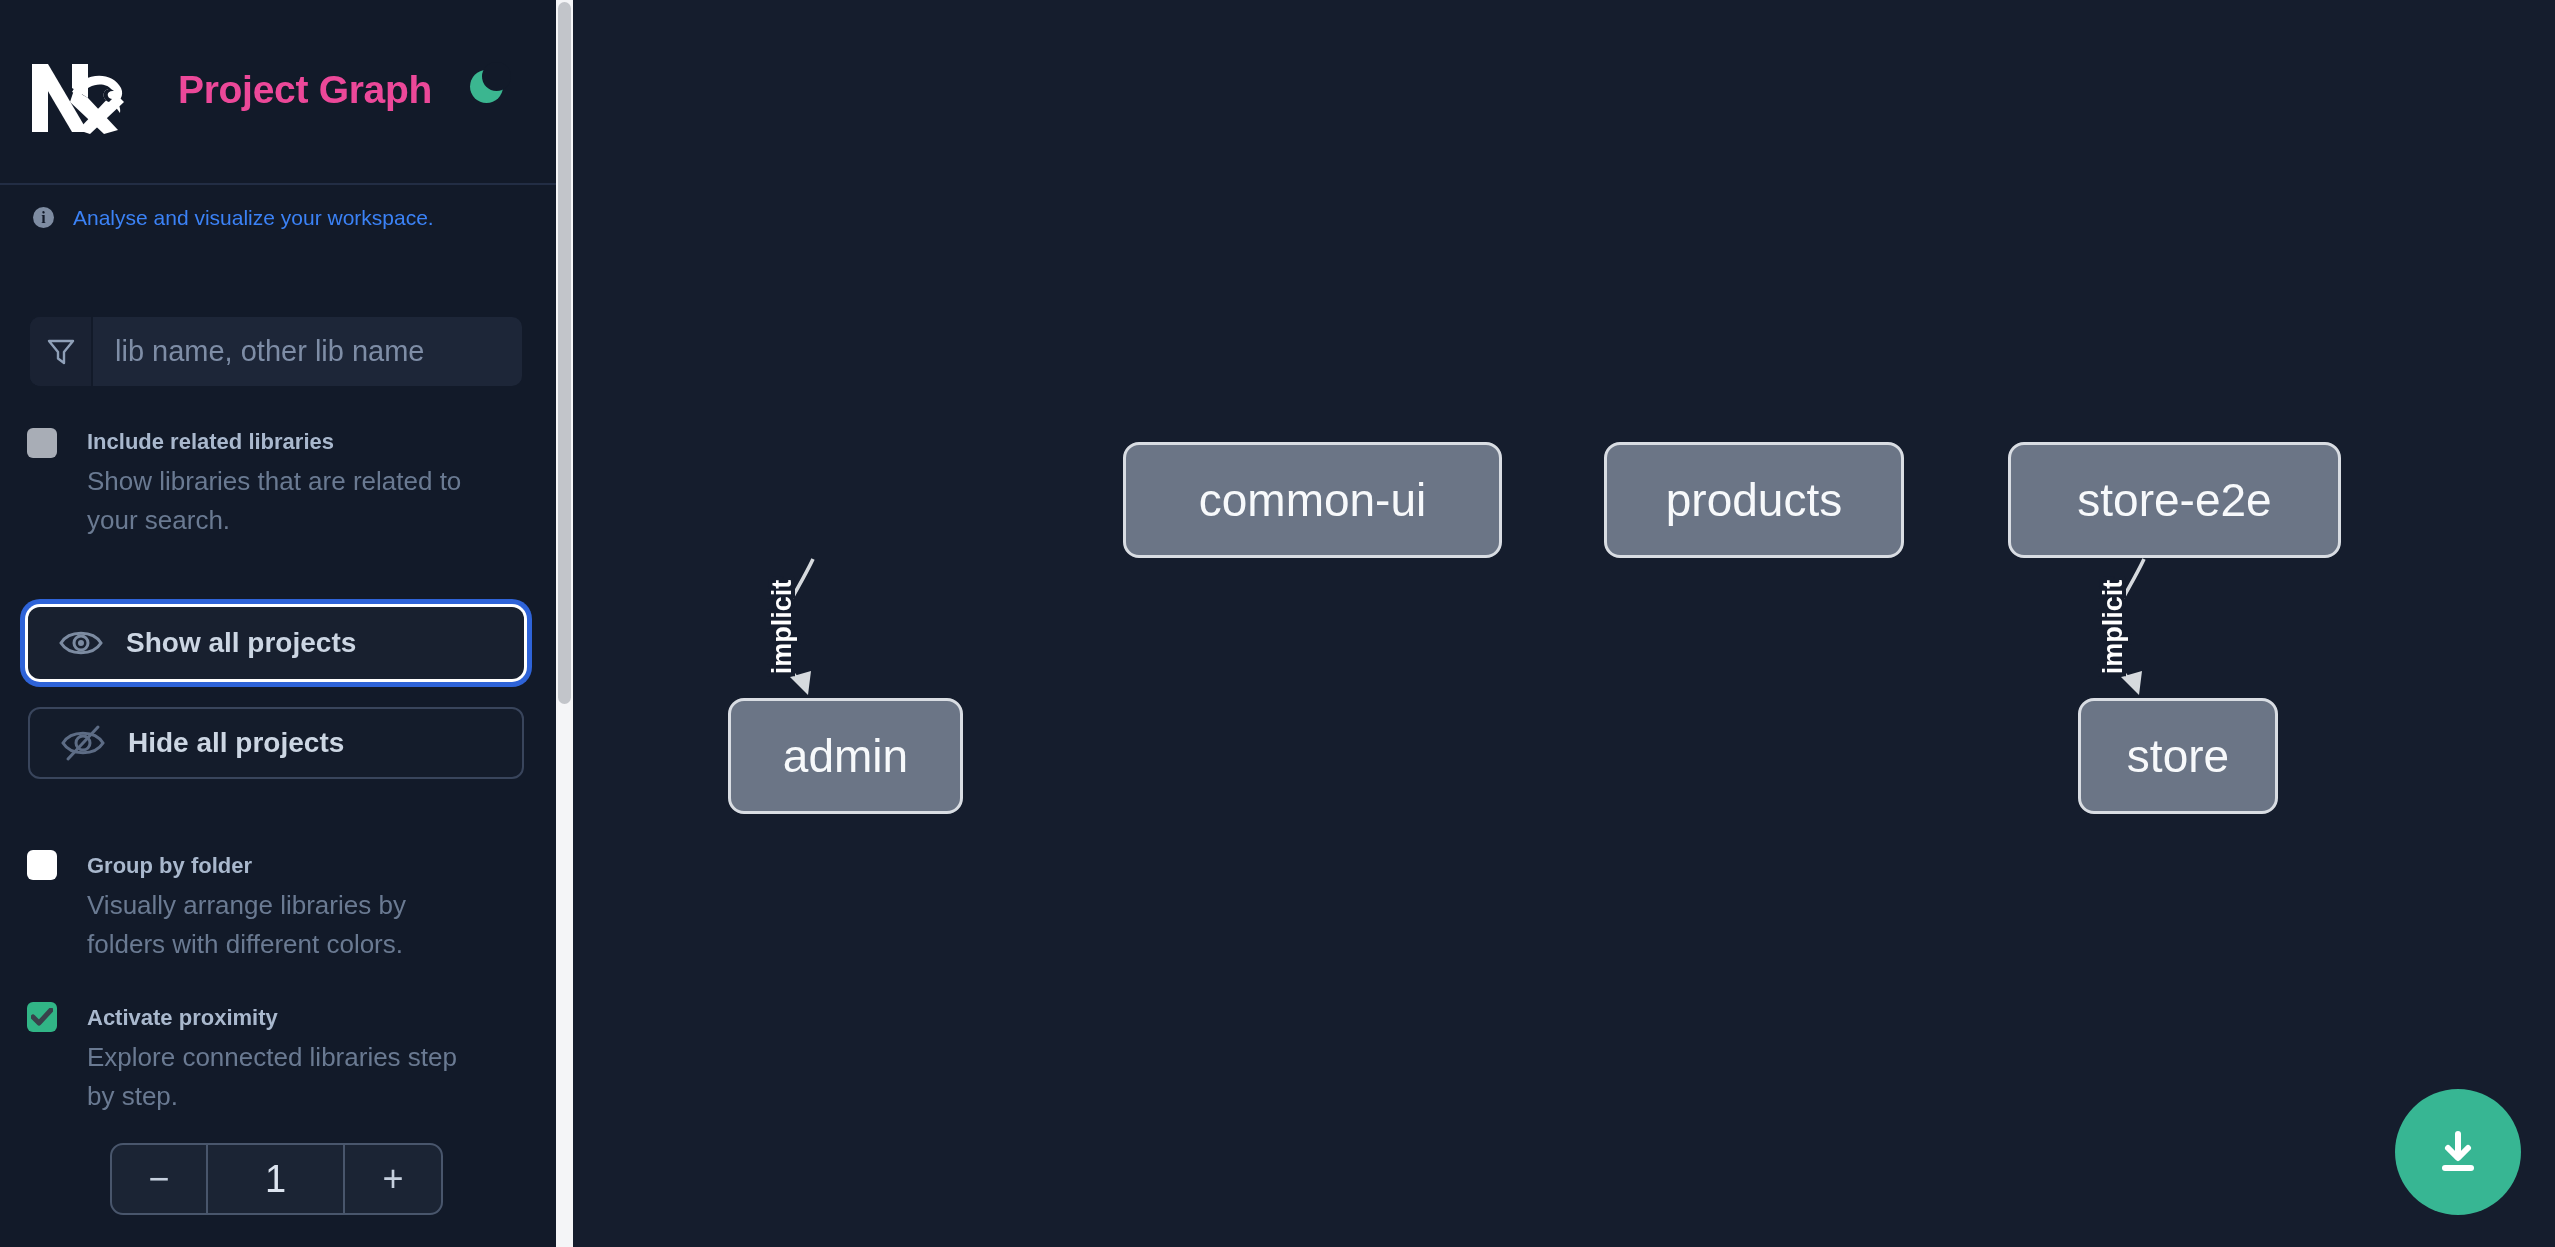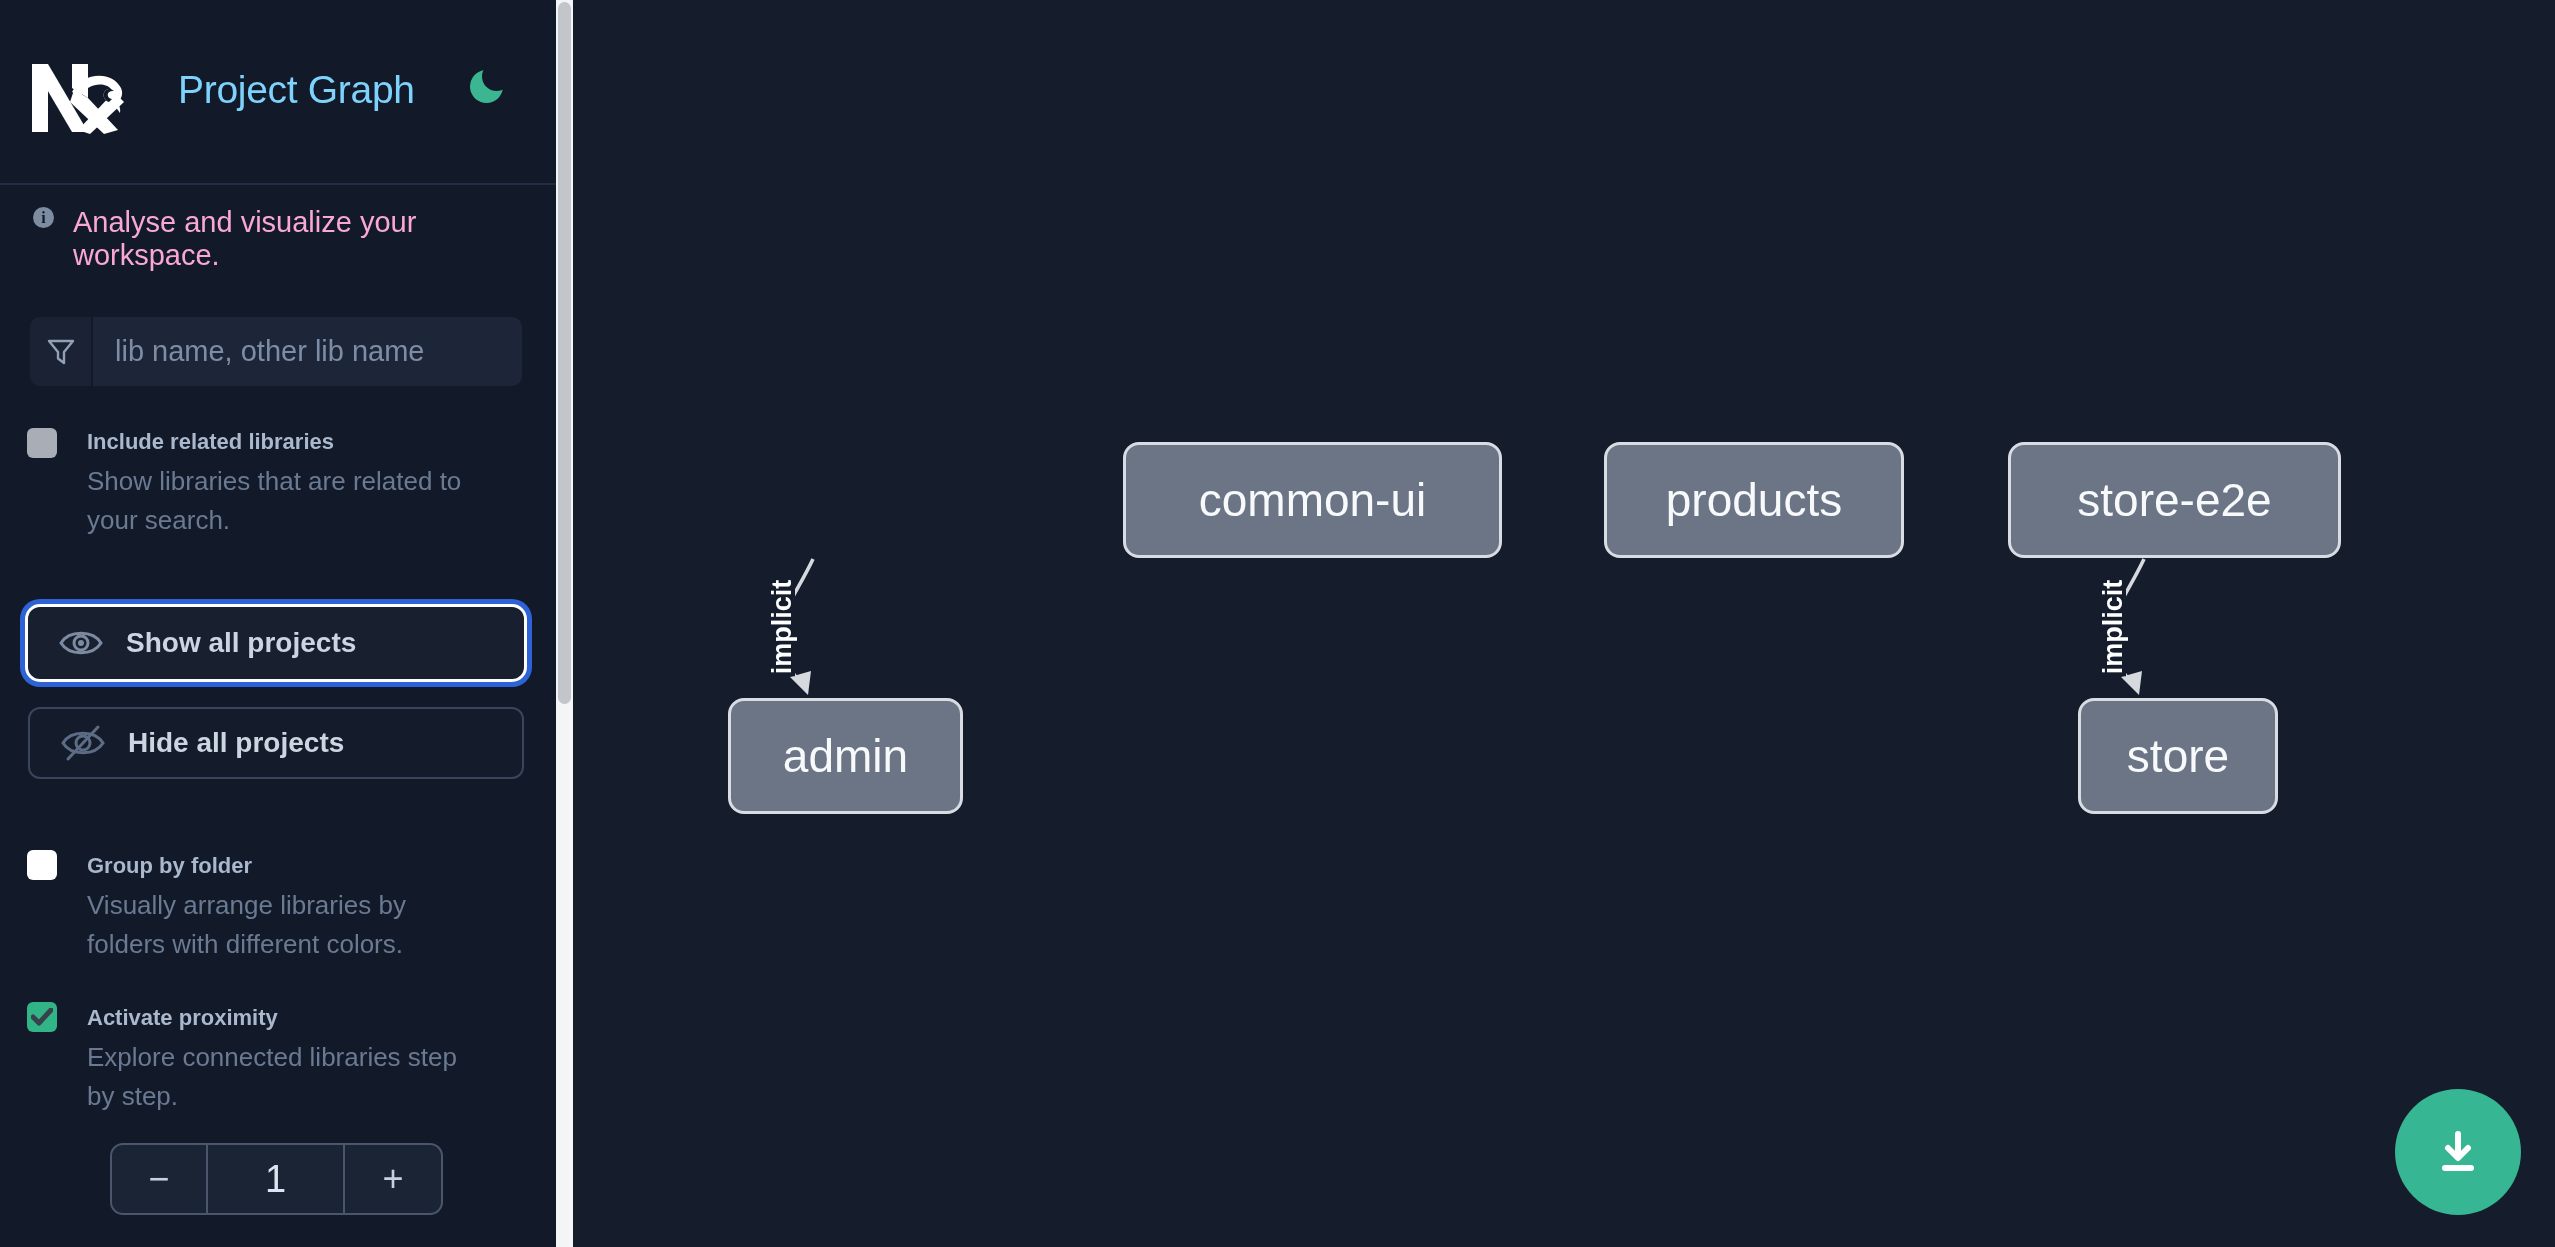--- a/index.html
+++ b/index.html
@@ -13,33 +13,33 @@
   #scrollbar { position: absolute; left: 556px; top: 0; width: 17px; height: 1247px;
     background: #f4f5f7; }
   #scroll-thumb { position: absolute; left: 2px; top: 2px; width: 13px; height: 702px;
     background: #c2c5ca; border-radius: 7px; }
   #canvas { position: absolute; left: 573px; top: 0; width: 1982px; height: 1247px;
     background: #151d2d; }
 
   
   .hdr-divider { position: absolute; left: 0; top: 183px; width: 556px; height: 2px; background: #222d44; }
   #logo { position: absolute; left: 26px; top: 50px; }
-  #app-title { position: absolute; left: 178px; top: 68px; font-size: 39px; font-weight: 400;
-    color: #7dd3fc; letter-spacing: -0.3px; }
+  #app-title { position: absolute; left: 178px; top: 68px; font-size: 39px; font-weight: 700;
+    color: #ec4899; letter-spacing: -0.3px; }
   #moon { position: absolute; left: 470px; top: 68px; width: 38px; height: 38px; }
   #moon .disc { position: absolute; left: 0; top: 2px; width: 33px; height: 33px;
     border-radius: 50%; background: #3bb690; }
   #moon .cut { position: absolute; left: 12px; top: -6px; width: 29px; height: 29px;
     border-radius: 50%; background: #121a29; }
 
   
   #info-icon { position: absolute; left: 33px; top: 207px; width: 21px; height: 21px;
     border-radius: 50%; background: #7e8ca2; color: #121a29; text-align: center;
     font-size: 16px; font-weight: 700; line-height: 21px; font-family: "Liberation Serif", serif; }
-  #info-text { position: absolute; left: 73px; top: 206px; font-size: 29px; color: #f9a8d4; }
+  #info-text { position: absolute; left: 73px; top: 206px; font-size: 21px; color: #3b82f6; }
 
   
   #search { position: absolute; left: 30px; top: 317px; width: 492px; height: 69px;
     background: #1d2638; border-radius: 10px; display: flex; overflow: hidden; }
   #search .funnel-seg { width: 63px; height: 100%; background: #1a2233;
     border-right: 2px solid #121a29; display: flex; align-items: center; justify-content: center; flex: none; }
   #search input { flex: 1; background: transparent; border: none; outline: none;
     padding: 0 22px; font-size: 29px; color: #c7d1e0; font-family: "Liberation Sans", sans-serif; }
   #search input::placeholder { color: #7e8da6; opacity: 1; }
 

